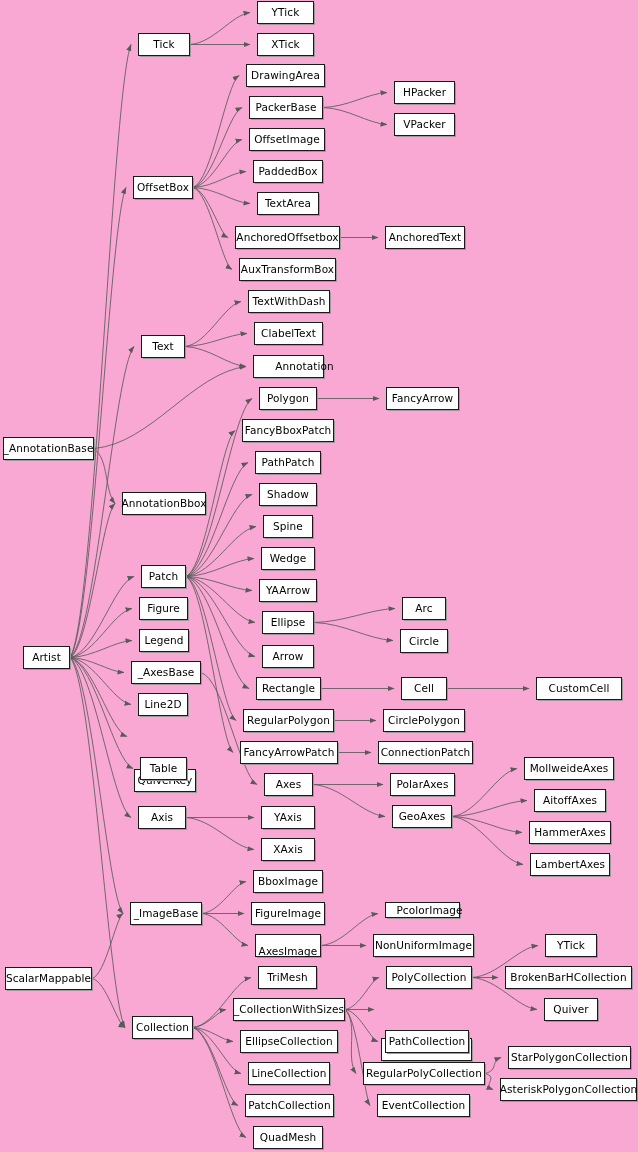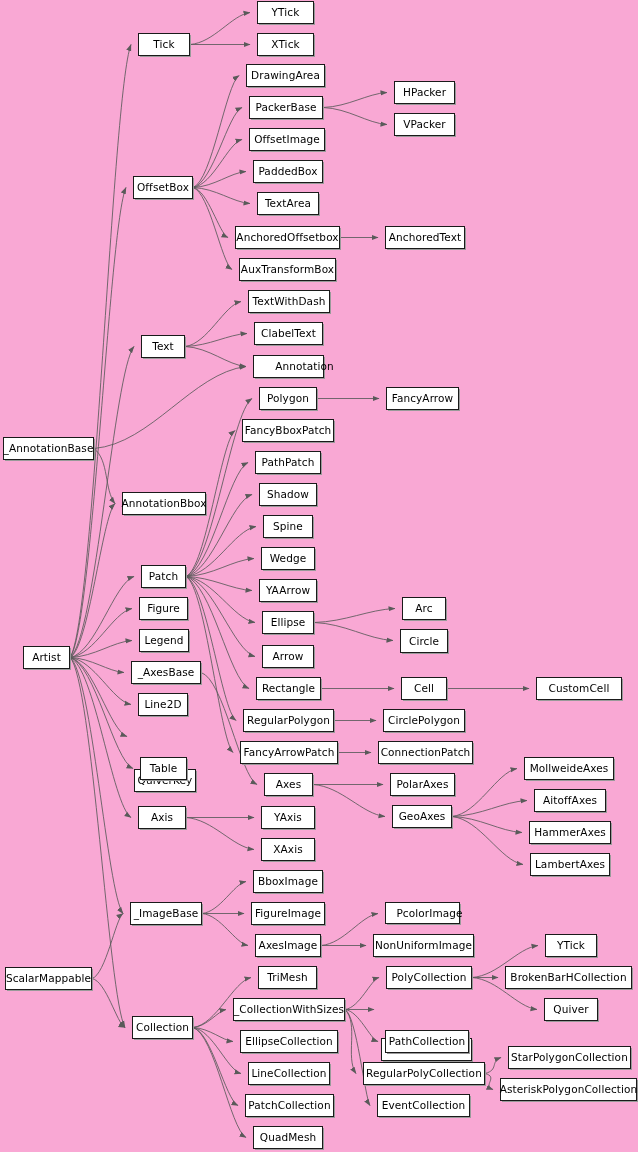--- a/index.html
+++ b/index.html
@@ -310,24 +310,24 @@
       </div>
       <div class="node" style="left: 253px; top: 870px; width: 70px; height: 23px;">
         <span class="node-label">BboxImage</span>
       </div>
       <div class="node" style="left: 130px; top: 902px; width: 72px; height: 23px;">
         <span class="node-label">_ImageBase</span>
       </div>
       <div class="node" style="left: 251px; top: 902px; width: 74px; height: 23px;">
         <span class="node-label">FigureImage</span>
       </div>
-      <div class="node" style="left: 385px; top: 902px; width: 75px; height: 22px; padding-left: 14px;">
+      <div class="node" style="left: 385px; top: 902px; width: 75px; height: 16px; padding-left: 14px;">
         <span class="node-label">PcolorImage</span>
       </div>
-      <div class="node" style="left: 255px; top: 934px; width: 66px; height: 23px;">
+      <div class="node" style="left: 255px; top: 934px; width: 66px; height: 23px; align-items: flex-end;">
         <span class="node-label">AxesImage</span>
       </div>
       <div class="node" style="left: 373px; top: 934px; width: 101px; height: 23px;">
         <span class="node-label">NonUniformImage</span>
       </div>
       <div class="node" style="left: 545px; top: 934px; width: 52px; height: 23px;">
         <span class="node-label">YTick</span>
       </div>
       <div class="node" style="left: 258px; top: 966px; width: 59px; height: 23px;">
         <span class="node-label">TriMesh</span>

